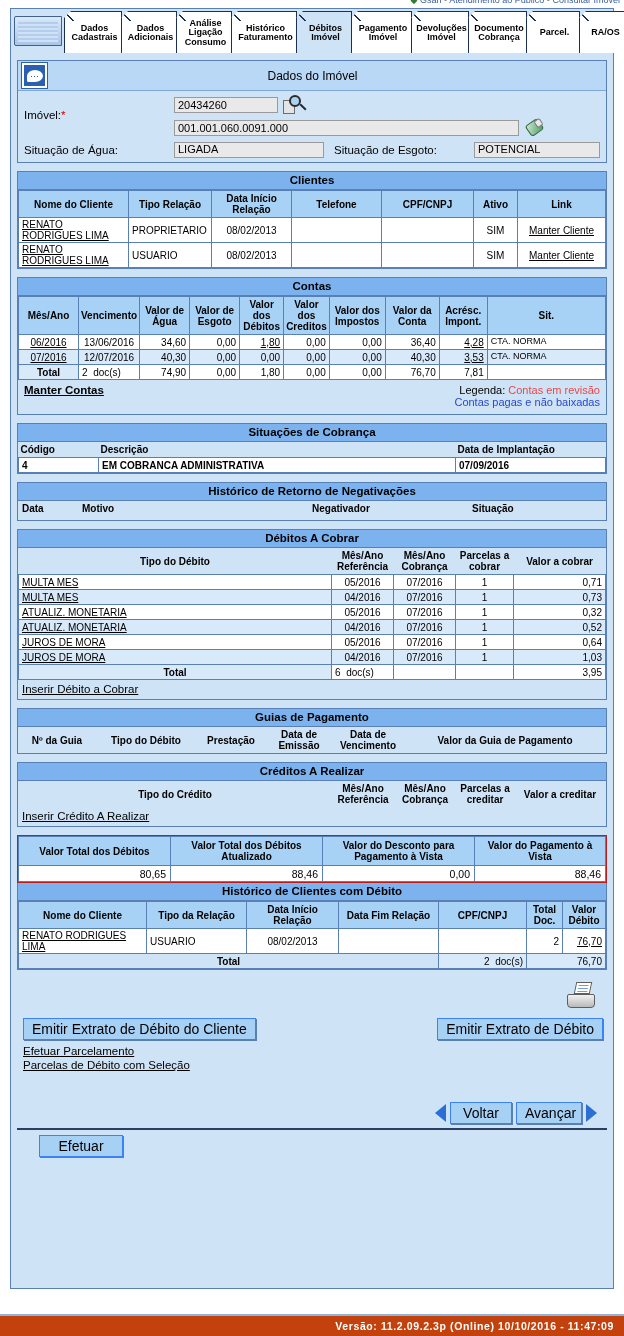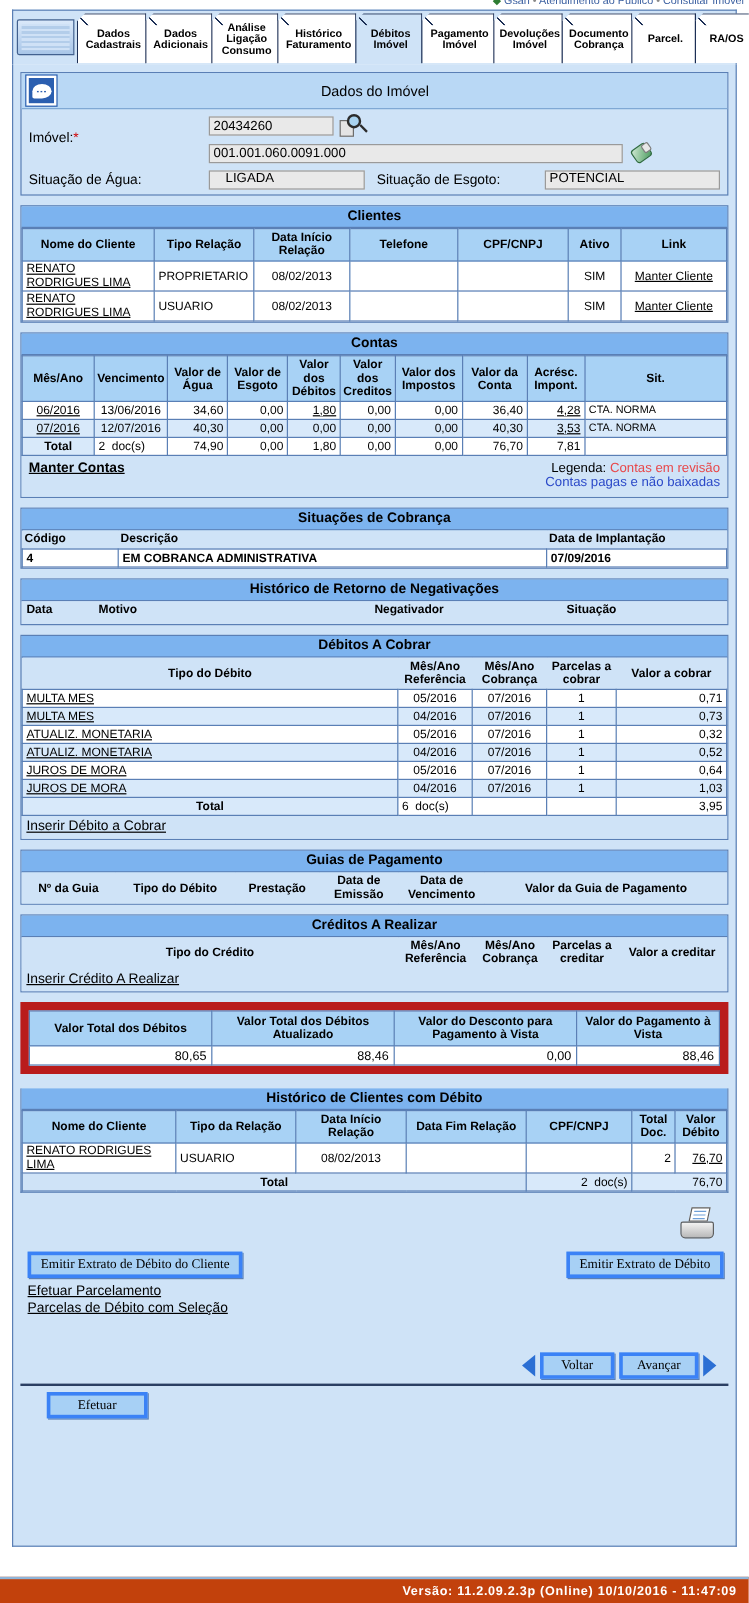--- a/index.html
+++ b/index.html
@@ -136,22 +136,22 @@
     border:1px solid #2f6b3e; border-radius:3px;
     transform:rotate(-35deg);
   }
   .eraser .c{
     position:absolute; left:10px; top:0px; width:7px;height:8px;
     background:#e8e8e8; border:1px solid #7d7d7d; border-radius:2px;
     transform:rotate(-35deg);
   }
   .row-sit{ display:flex; align-items:center; margin-top:5px; }
   .row-sit .l{ width:150px; font-size:11.5px; }
-  .row-sit .v{ width:130px; background:#e9e9e9; border:1px solid #9a9a9a;
-               height:16px; padding:0 13px; font-size:11px; }
+  .row-sit .v{ width:150px; background:#e9e9e9; border:1px solid #9a9a9a;
+               height:16px; padding:0 3px; font-size:11px; }
   .row-sit .l2{ width:150px; font-size:11.5px; padding-left:10px; }
   .row-sit .v2{ flex:1 1 auto; background:#e9e9e9; border:1px solid #9a9a9a;
                 height:16px; padding:0 3px; font-size:11px; }
 
   
   table.t{ width:100%; border-collapse:collapse; font-size:10px; }
   table.t th{
     background:#a8d2f5; font-weight:bold; font-size:10px;
     border:1px solid #5a7fb5; padding:2px 2px; text-align:center;
     line-height:11px;
@@ -181,21 +181,21 @@
     background:#cfe3f7;
   }
   .plain-hdr .c1{ width:60px; }
   .plain-hdr .c2{ width:230px; }
   .plain-hdr .c3{ width:160px; }
   .plain-hdr .c4{ flex:1 1 auto; }
 
   .sub-link{ padding:3px 4px 4px 4px; background:#cfe3f7; }
 
   
-  .totstrip{ border:7px solid #b91c1c; margin-bottom:12px; }
+  .totstrip{ border:1px solid #b91c1c; margin-bottom:0; }
   .totstrip table{ width:100%; border-collapse:collapse; }
   .totstrip th{
     background:#a8d2f5; border:1px solid #5a7fb5; font-size:10px;
     padding:3px 2px; line-height:11px;
   }
   .totstrip td{
     background:#ffffff; border:1px solid #5a7fb5; font-size:10.5px;
     padding:1px 4px; text-align:right; height:16px;
   }
 
@@ -205,22 +205,22 @@
   .printer .body{ position:absolute; left:2px; bottom:2px; width:28px;height:14px;
     background:linear-gradient(#f2f2f2,#b9b9b9); border:1px solid #5e5e5e; border-radius:2px 2px 4px 4px;}
   .printer .paper{ position:absolute; left:10px; top:0px; width:16px;height:12px;
     background:#fff; border:1px solid #5e5e5e; transform:skewX(-12deg);}
   .printer .paper i{ display:block; margin:2px 2px 0 2px; height:1px; background:#6fa0d8;
     box-shadow:0 3px 0 #6fa0d8, 0 6px 0 #6fa0d8;}
   .printer .slot{ position:absolute; left:6px; bottom:9px; width:20px;height:3px; background:#7f7f7f;}
 
   
   .btn{
-    background:#a7d0f5; border:3px solid #3b82f6;
-    font-family:Liberation Serif, serif; font-size:11px;
+    background:#a7d0f5; border:1px solid #3b82f6;
+    font-family:Liberation Sans, sans-serif; font-size:14px;
     padding:2px 8px; color:#000; cursor:pointer;
     box-shadow:1px 1px 0 #5a7fb5;
   }
   .btnrow{ display:flex; justify-content:space-between; align-items:center;
            padding:4px 4px 2px 6px; background:#cfe3f7; }
   .links-left{ padding:1px 6px; background:#cfe3f7; }
   .links-left div{ margin:2px 0; }
 
   .navrow{
     display:flex; justify-content:flex-end; align-items:center;

